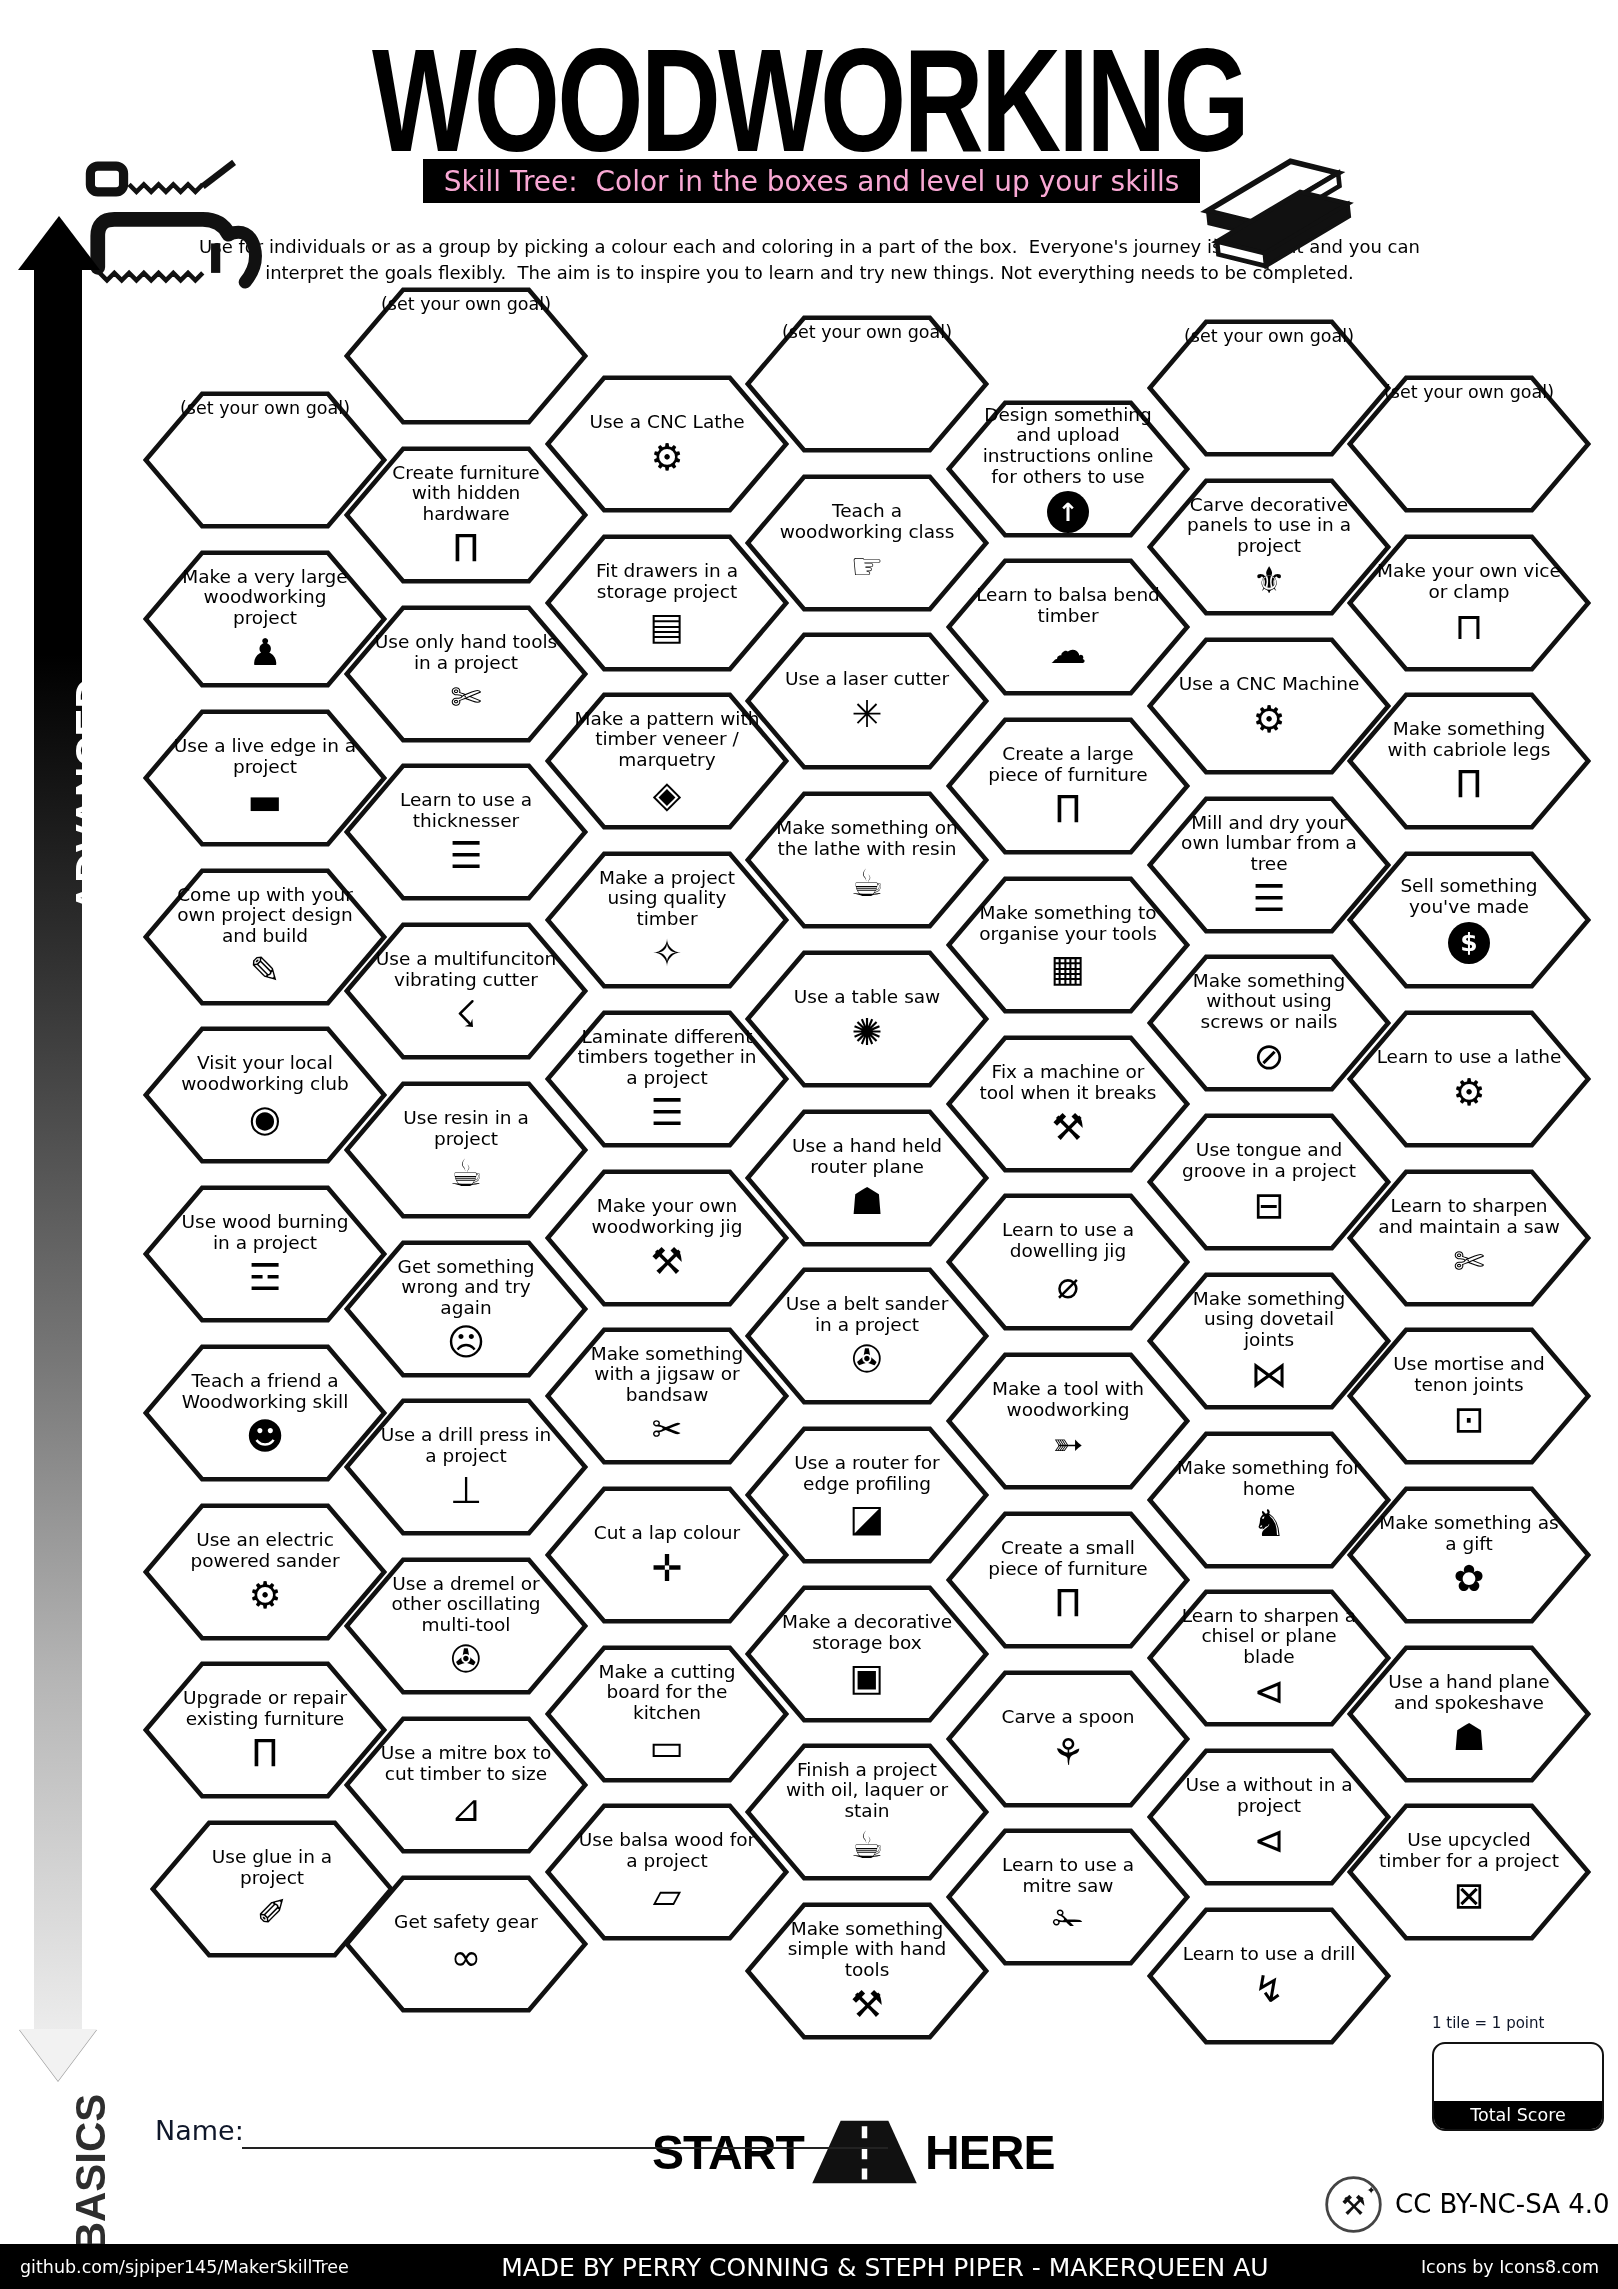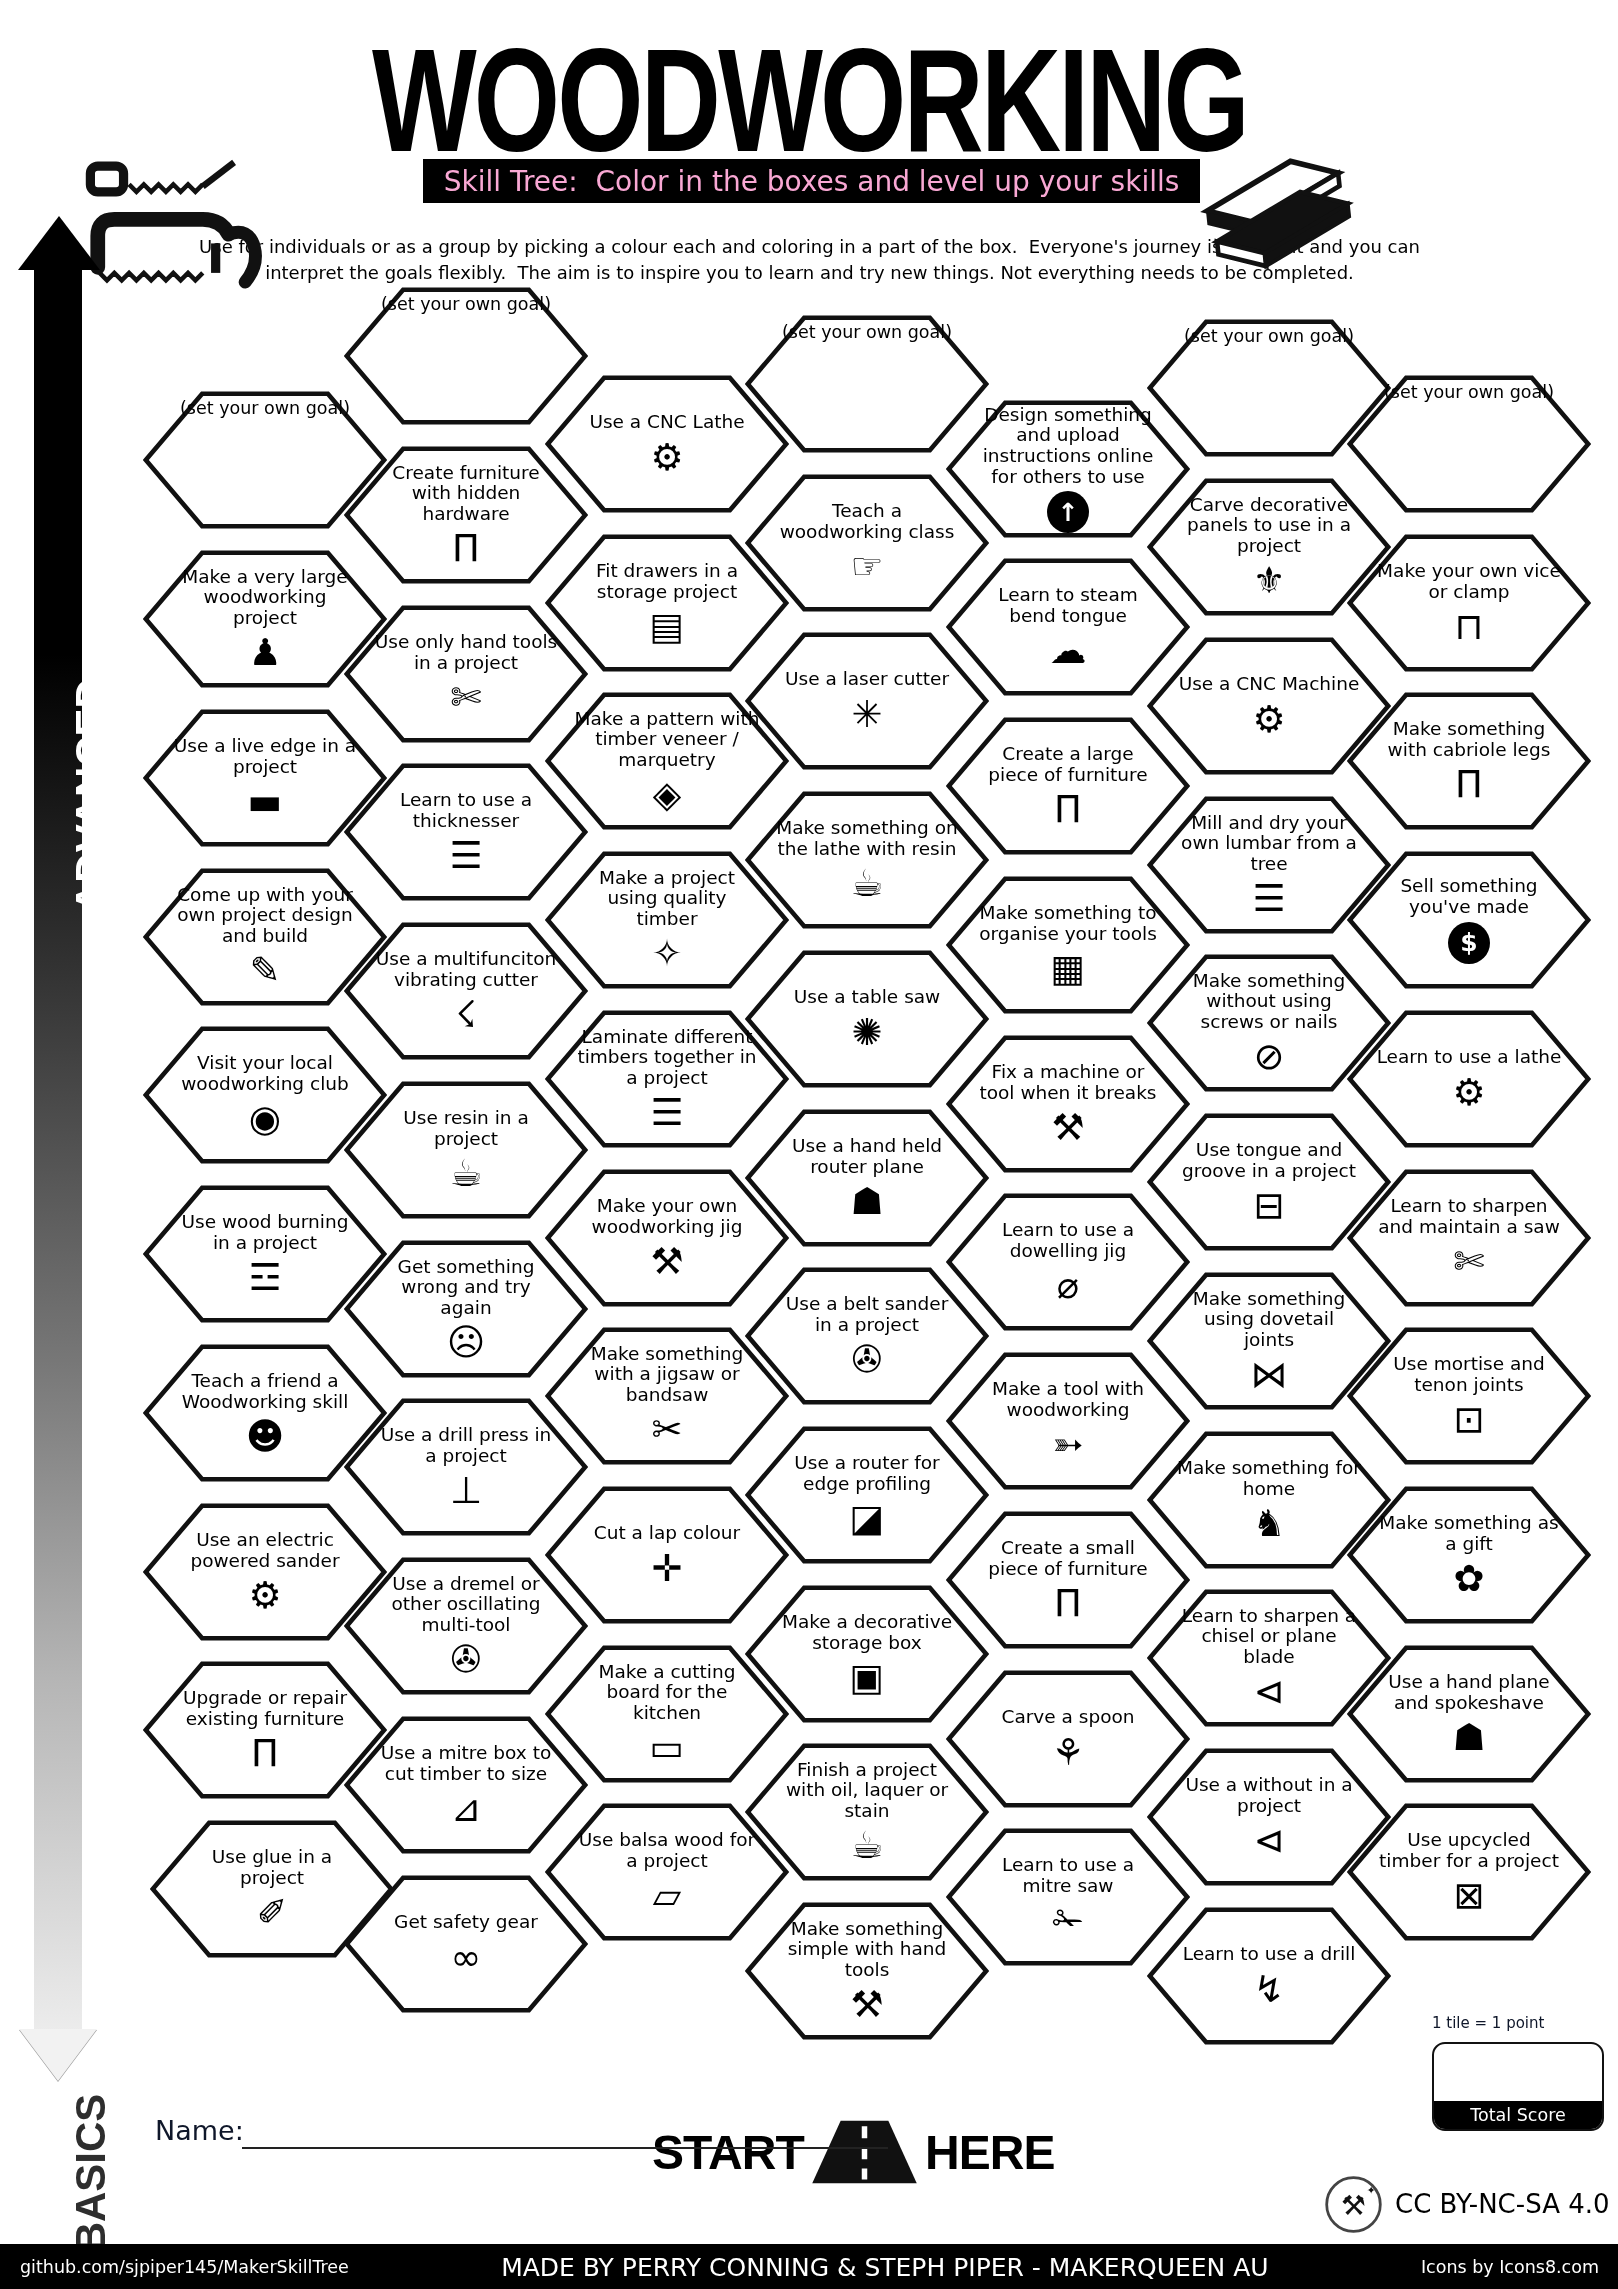--- a/index.html
+++ b/index.html
@@ -492,21 +492,21 @@
         <div class="hex-content">
           <div class="hex-label">Design something and upload instructions online for others to use</div>
           <div class="hex-icon icon-circle">↑</div>
         </div>
       </div>
       <div class="hex" style="left: 946px; top: 557px;">
         <svg class="hex-shape" viewBox="0 0 264 152" preserveAspectRatio="none">
           <polygon points="3,76 64,4 200,4 261,76 200,148 64,148" fill="#fff" stroke="#111" stroke-width="5"></polygon>
         </svg>
         <div class="hex-content">
-          <div class="hex-label">Learn to steam bend tongue</div>
+          <div class="hex-label">Learn to balsa bend timber</div>
           <div class="hex-icon">☁</div>
         </div>
       </div>
       <div class="hex" style="left: 946px; top: 716px;">
         <svg class="hex-shape" viewBox="0 0 264 152" preserveAspectRatio="none">
           <polygon points="3,76 64,4 200,4 261,76 200,148 64,148" fill="#fff" stroke="#111" stroke-width="5"></polygon>
         </svg>
         <div class="hex-content">
           <div class="hex-label">Create a large piece of furniture</div>
           <div class="hex-icon">Π</div>

